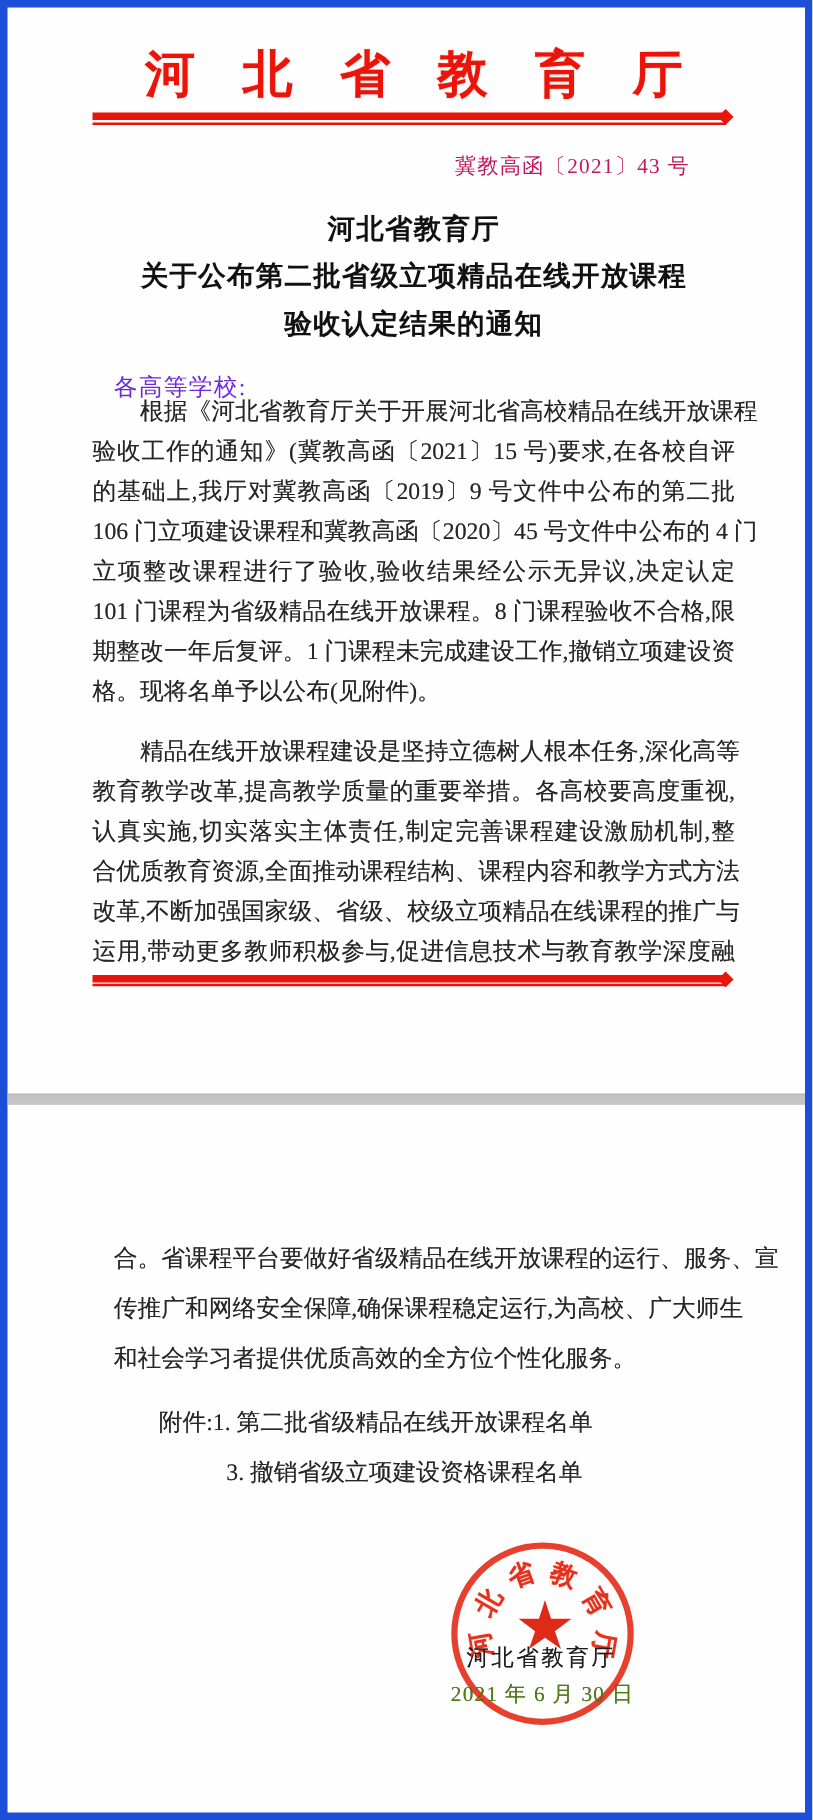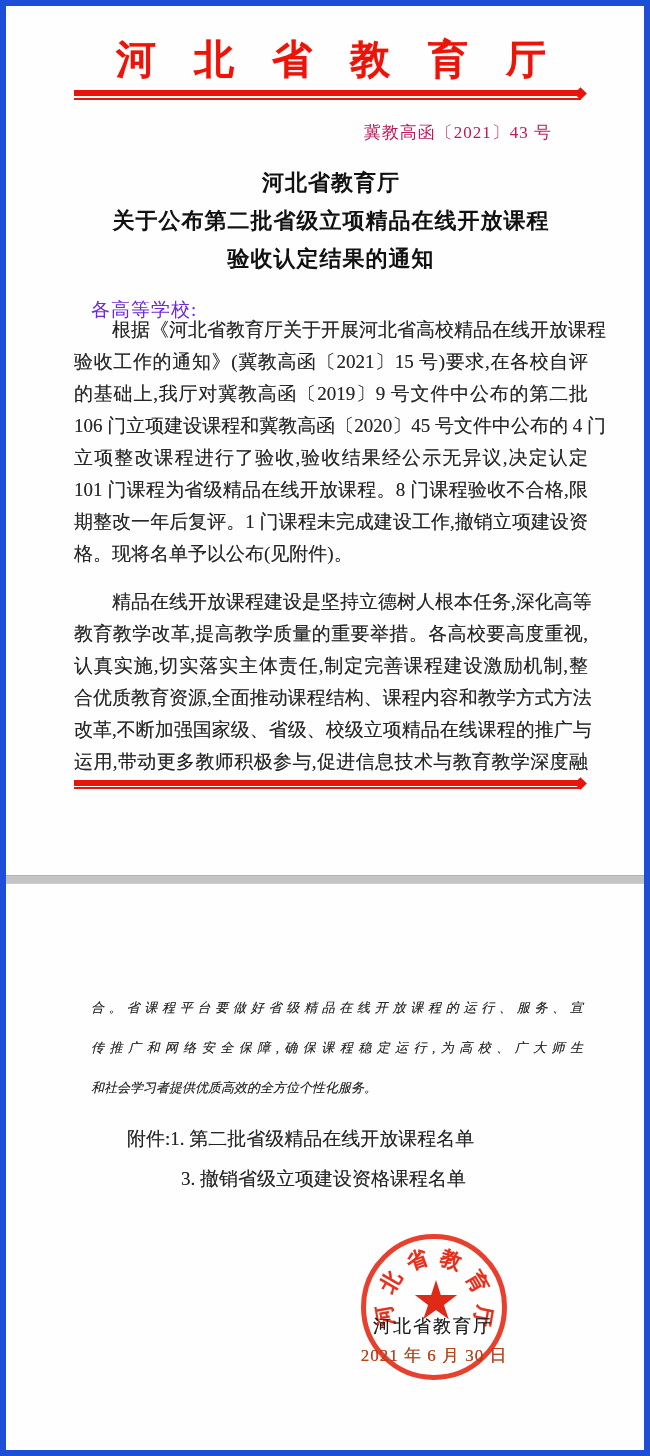--- a/index.html
+++ b/index.html
@@ -74,21 +74,21 @@
   .rule-bottom .thick{height:6px;}
   .rule-bottom .gap{height:1px;}
   
   .page-divider{
     position:absolute;top:869px;left:0;width:650px;height:9px;
     background:#c4c4c4;
     border-top:1px solid #b3b3b3;border-bottom:1px solid #cccccc;
   }
   
   .p3{left:85px;top:982px;width:492px;}
-  .p3 .bline{font-size:13px;line-height:40px;height:40px;font-style:italic;}
+  .p3 .bline{font-size:19px;line-height:40px;height:40px;}
   .attachments{
     position:absolute;left:121px;top:1113px;width:460px;
     font-size:19px;line-height:40px;color:#262626;
     text-shadow:0 0 .5px rgba(0,0,0,.45);
   }
   .attachments .att-item{padding-left:54px;}
   
   .seal{
     position:absolute;left:355px;top:1228px;
     width:146px;height:146px;
@@ -110,21 +110,21 @@
   .signature{
     position:absolute;left:427px;top:1308px;
     transform:translateX(-50%);
     font-size:18px;color:#1d1d1d;letter-spacing:2px;
     white-space:nowrap;z-index:2;
     text-shadow:0 0 .5px rgba(0,0,0,.5);
   }
   .date{
     position:absolute;left:428px;top:1338px;
     transform:translateX(-50%);
-    font-size:17px;color:#c2410c;letter-spacing:1px;
+    font-size:17px;color:#4d7c0f;letter-spacing:1px;
     white-space:nowrap;z-index:2;
     text-shadow:0 0 .5px rgba(0,0,0,.5);
   }
   .bottom-strip{
     position:absolute;left:0;top:1448px;width:650px;height:4px;
     background:#d2d2d2;
   }
 </style>
 </head>
 <body>

